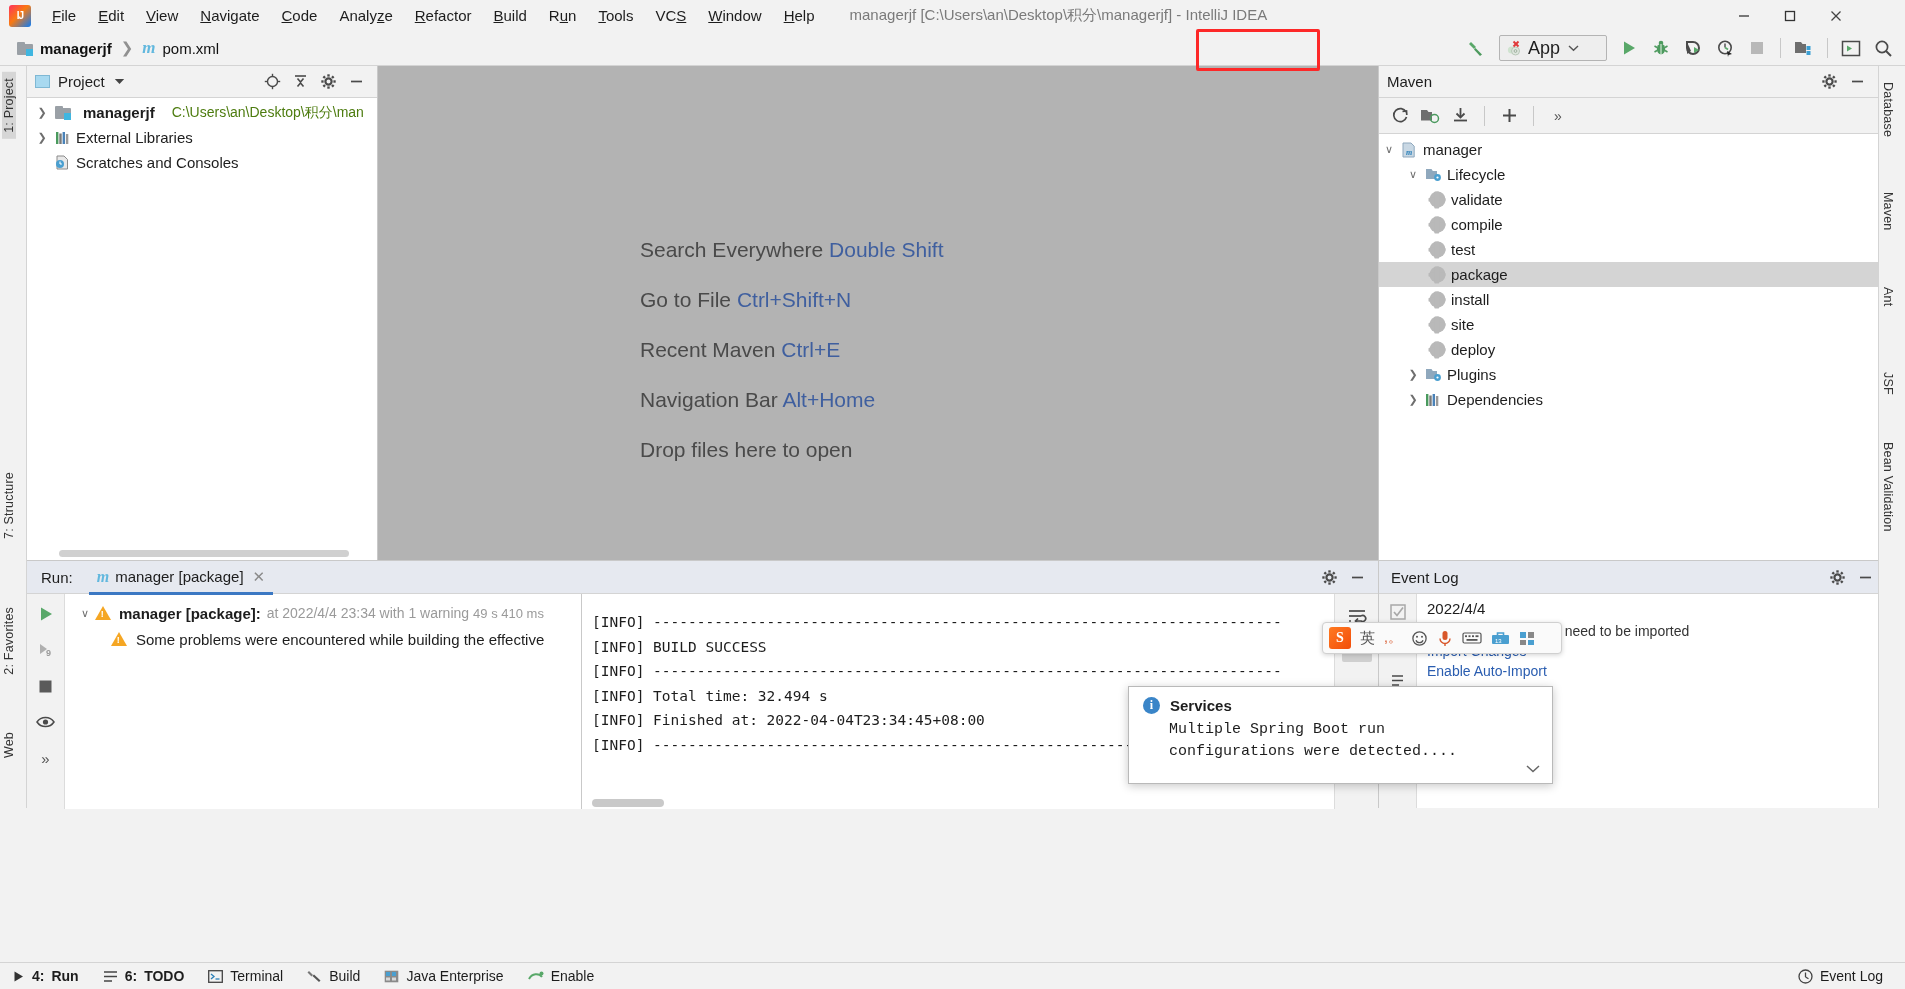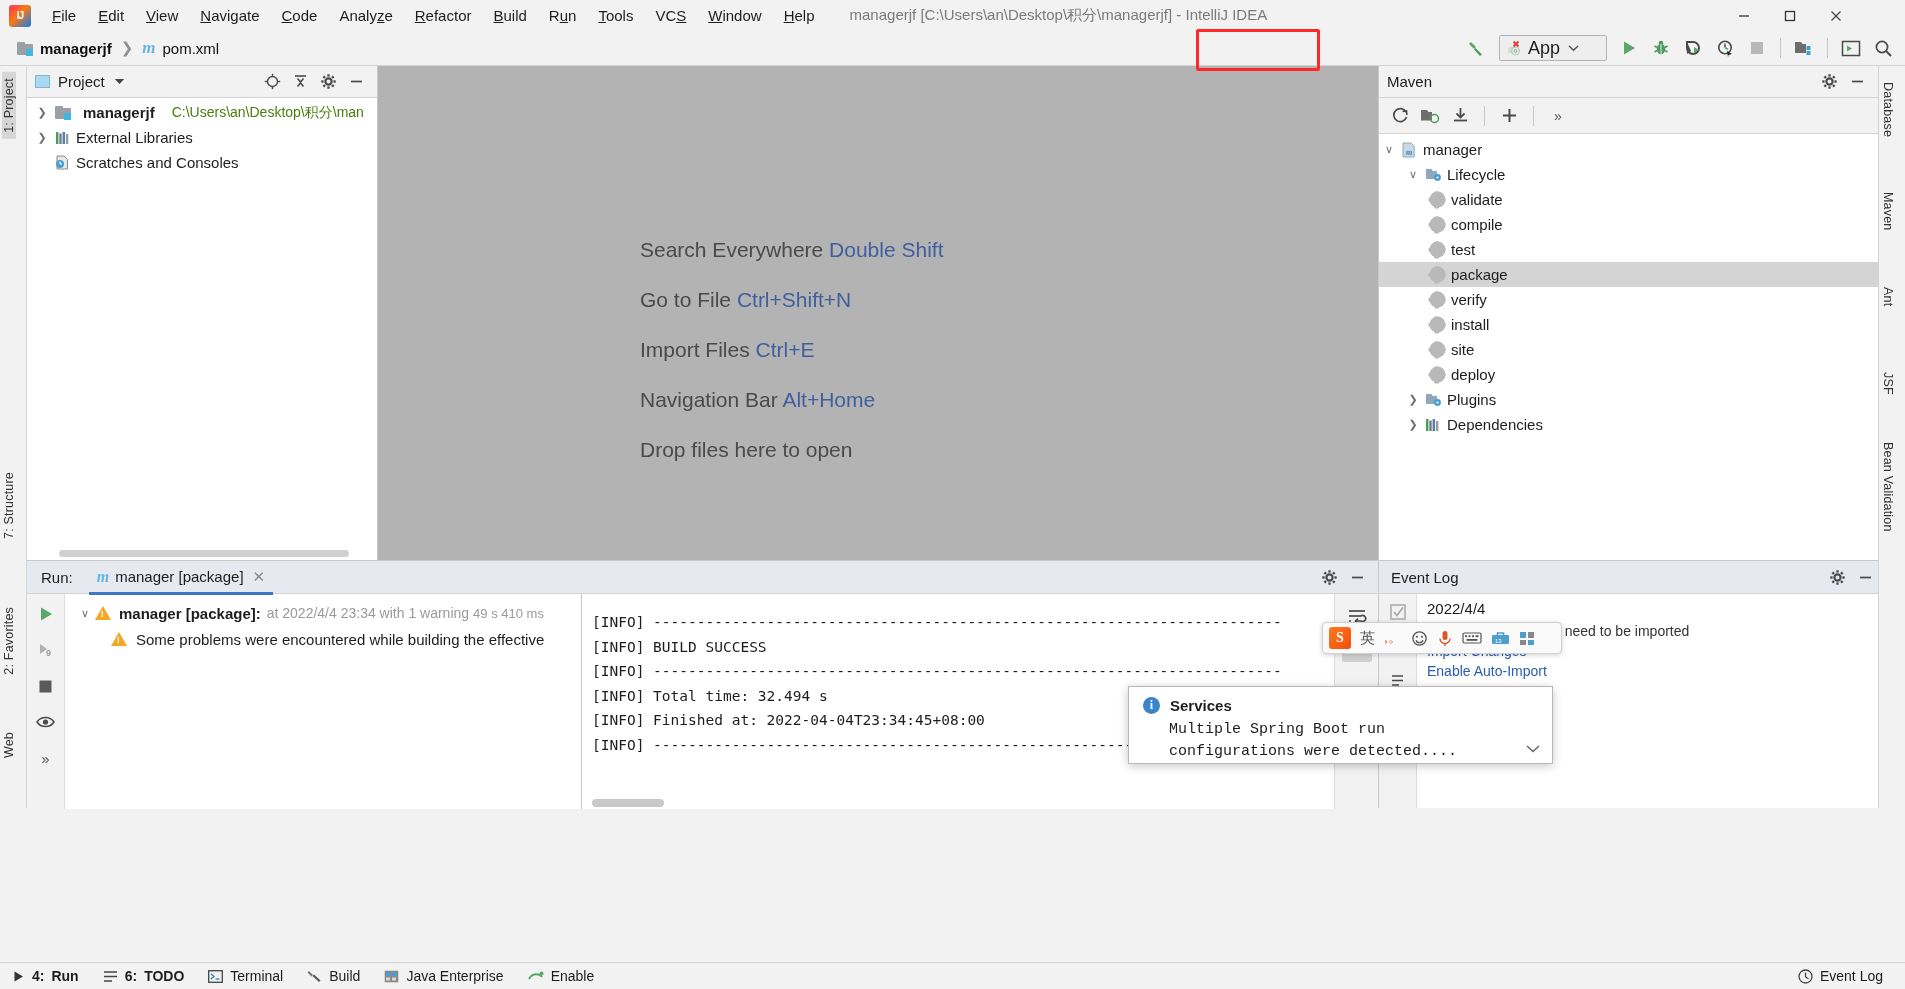--- a/index.html
+++ b/index.html
@@ -247,21 +247,21 @@
     width:38px; background:#f2f2f2; border-right:1px solid #dcdcdc;
     display:flex; flex-direction:column; align-items:center; padding-top:6px; gap:10px;
   }
   .ev-content { flex:1; padding:6px 0 0 10px; font-size:15px; position:relative; }
   .ev-date { font-size:15px; color:#1d1d1d; margin-bottom:6px; }
   .ev-line { font-size:14px; color:#333; white-space:nowrap; }
   .ev-link { color:#2a5db0; }
 
   
   .svc-popup {
-    position:absolute; left:1128px; top:686px; width:425px; height:78px;
+    position:absolute; left:1128px; top:686px; width:425px; height:98px;
     background:#fff; border:1px solid #b9b9b9; z-index:30;
     box-shadow:0 2px 9px rgba(0,0,0,0.22);
   }
   .svc-head { display:flex; align-items:center; padding:10px 12px 0 14px; }
   .info-ico {
     width:17px; height:17px; border-radius:50%; background:#3a85c8; position:relative; flex:none;
   }
   .info-ico::after {
     content:"i"; position:absolute; inset:0; color:#fff; font-size:12px;
     font-weight:bold; display:flex; align-items:center; justify-content:center;
@@ -558,21 +558,21 @@
 
   <div class="editor">
     <div class="tips">
       <div class="tip">
         <span>Search Everywhere </span><span class="key">Double Shift</span>
       </div>
       <div class="tip">
         <span>Go to File </span><span class="key">Ctrl+Shift+N</span>
       </div>
       <div class="tip">
-        <span>Import Files </span><span class="key">Ctrl+E</span>
+        <span>Recent Maven </span><span class="key">Ctrl+E</span>
       </div>
       <div class="tip">
         <span>Navigation Bar </span><span class="key">Alt+Home</span>
       </div>
       <div class="tip">Drop files here to open</div>
     </div>
   </div>
 
   <div class="maven-panel">
     <div class="panel-head">
@@ -674,26 +674,20 @@
         <span class="mv-ico">
             <span class="gear"></span>
           </span>
         <span>test</span>
       </div>
       <div class="mv-row sel" style="padding-left:48px">
         <span class="mv-ico">
             <span class="gear"></span>
           </span>
         <span>package</span>
-      </div>
-      <div class="mv-row" style="padding-left:48px">
-        <span class="mv-ico">
-            <span class="gear"></span>
-          </span>
-        <span>verify</span>
       </div>
       <div class="mv-row" style="padding-left:48px">
         <span class="mv-ico">
             <span class="gear"></span>
           </span>
         <span>install</span>
       </div>
       <div class="mv-row" style="padding-left:48px">
         <span class="mv-ico">
             <span class="gear"></span>

